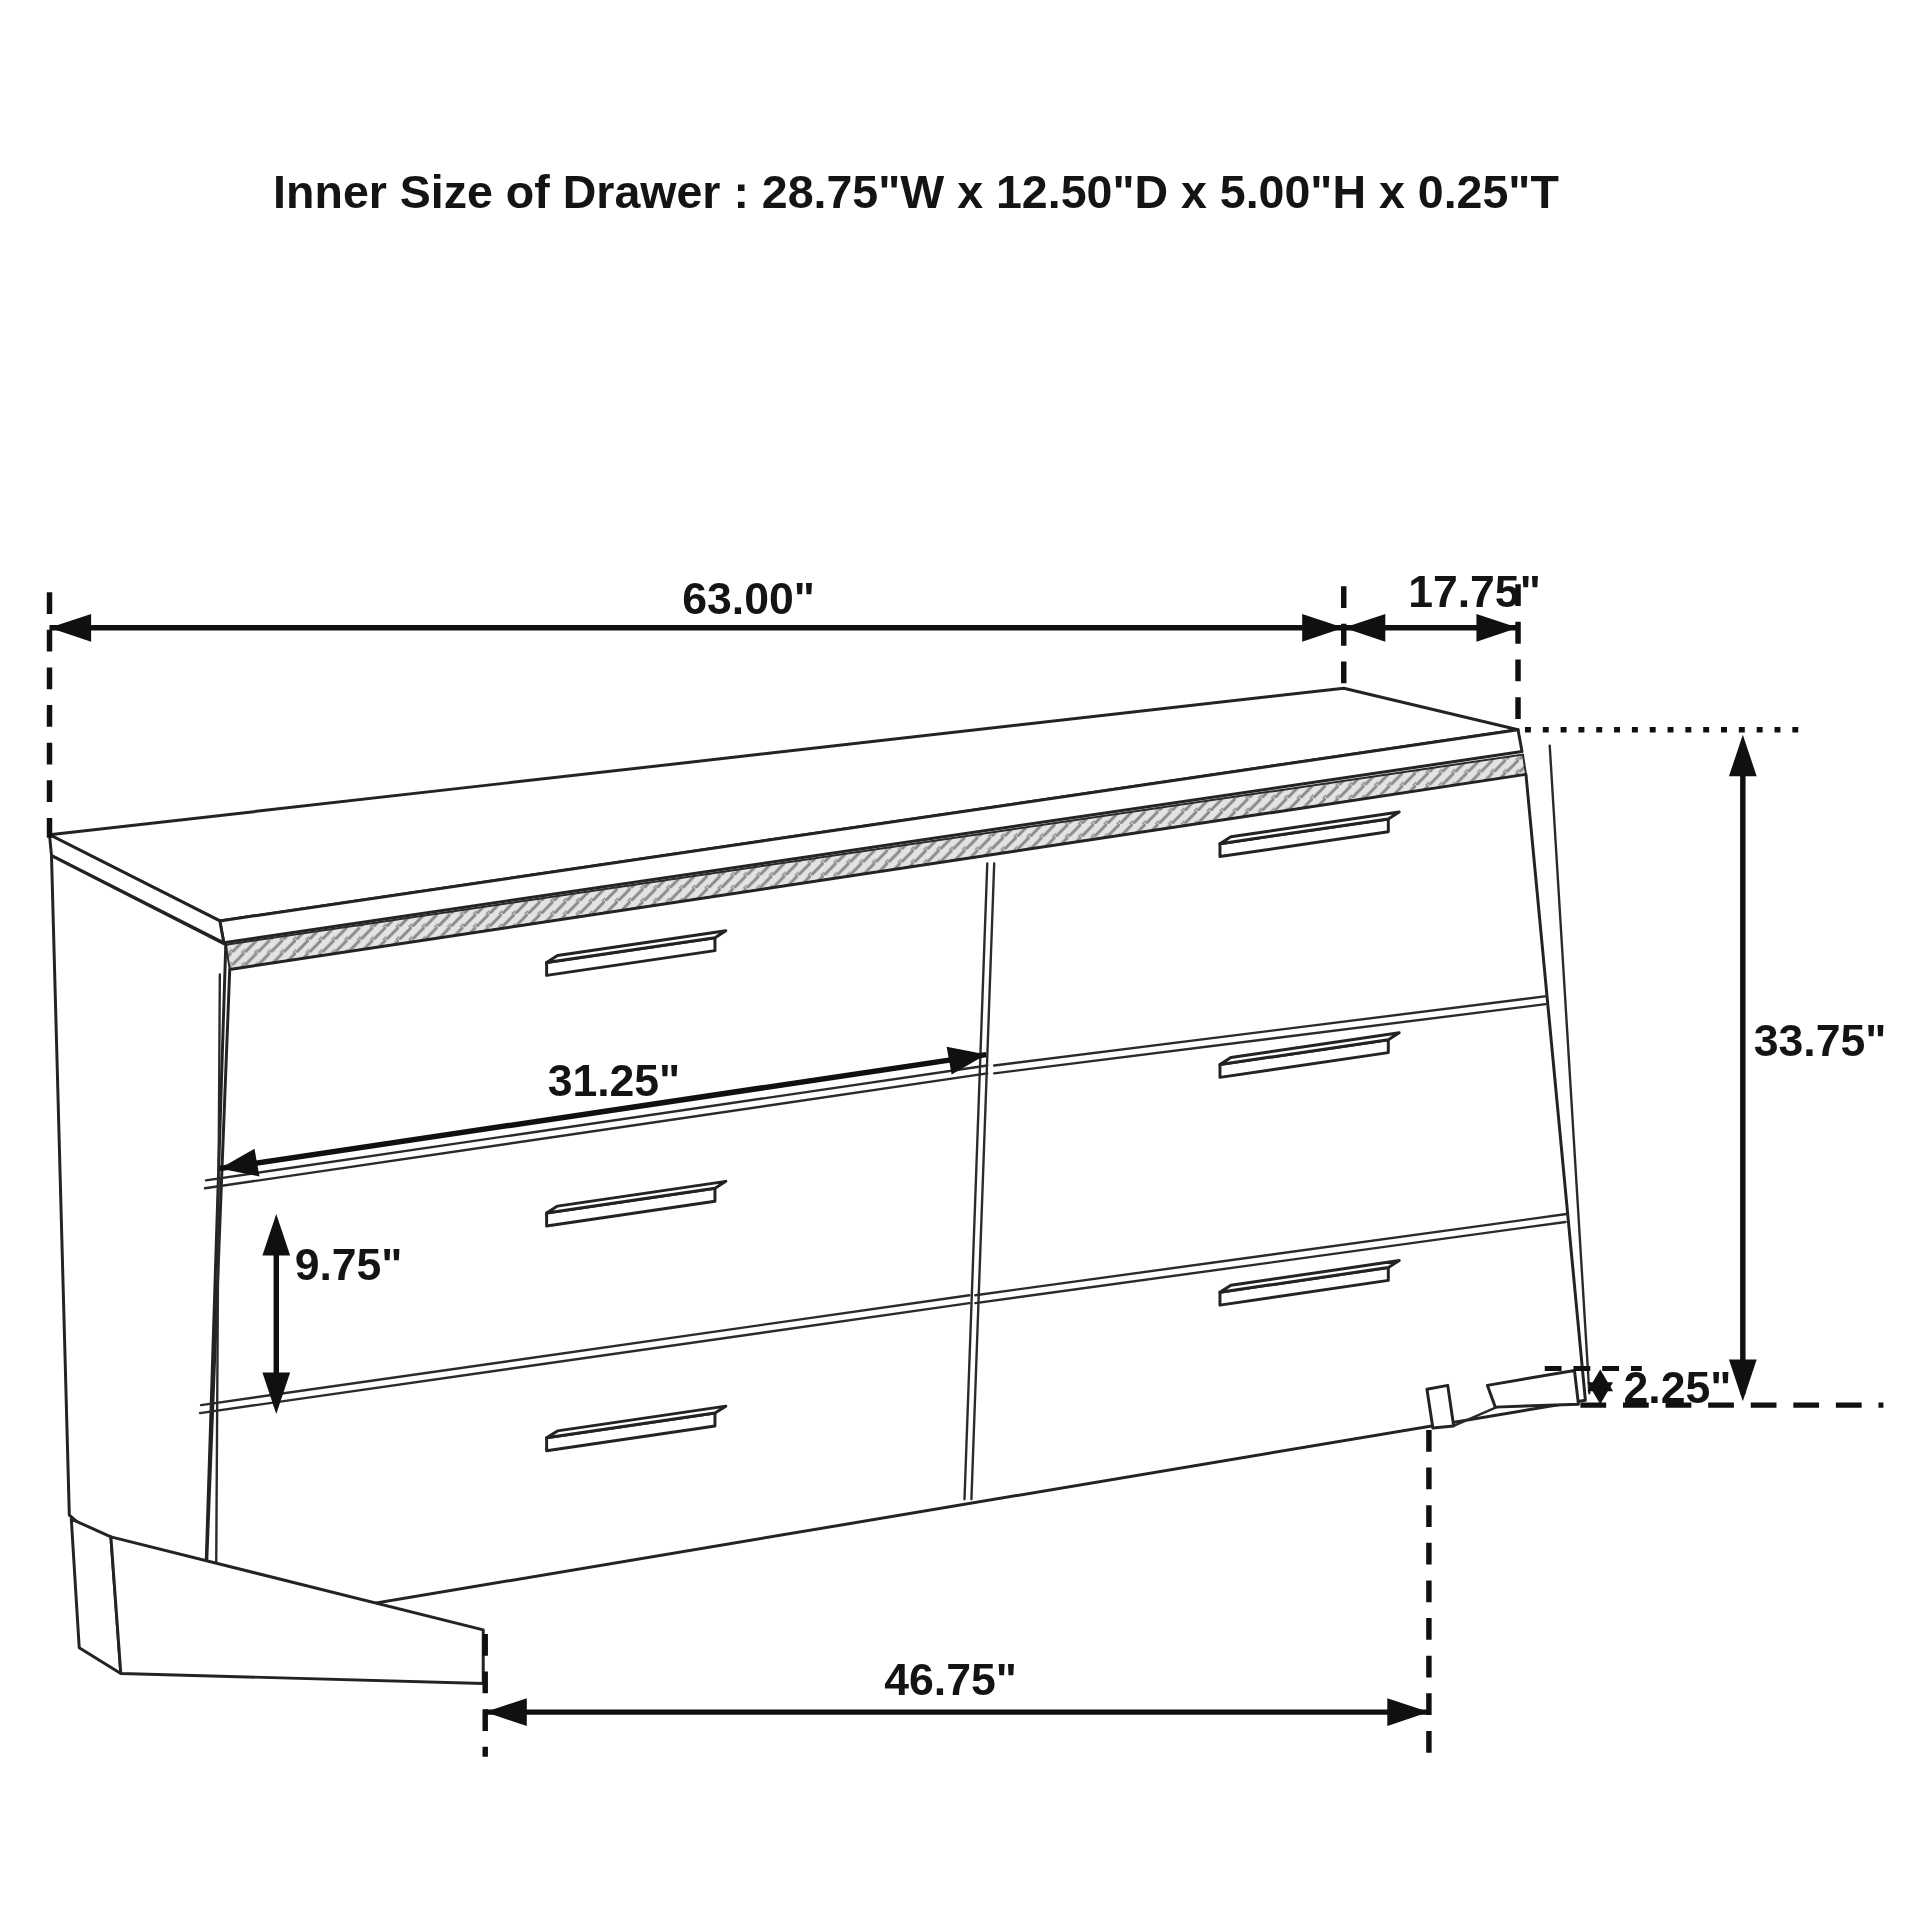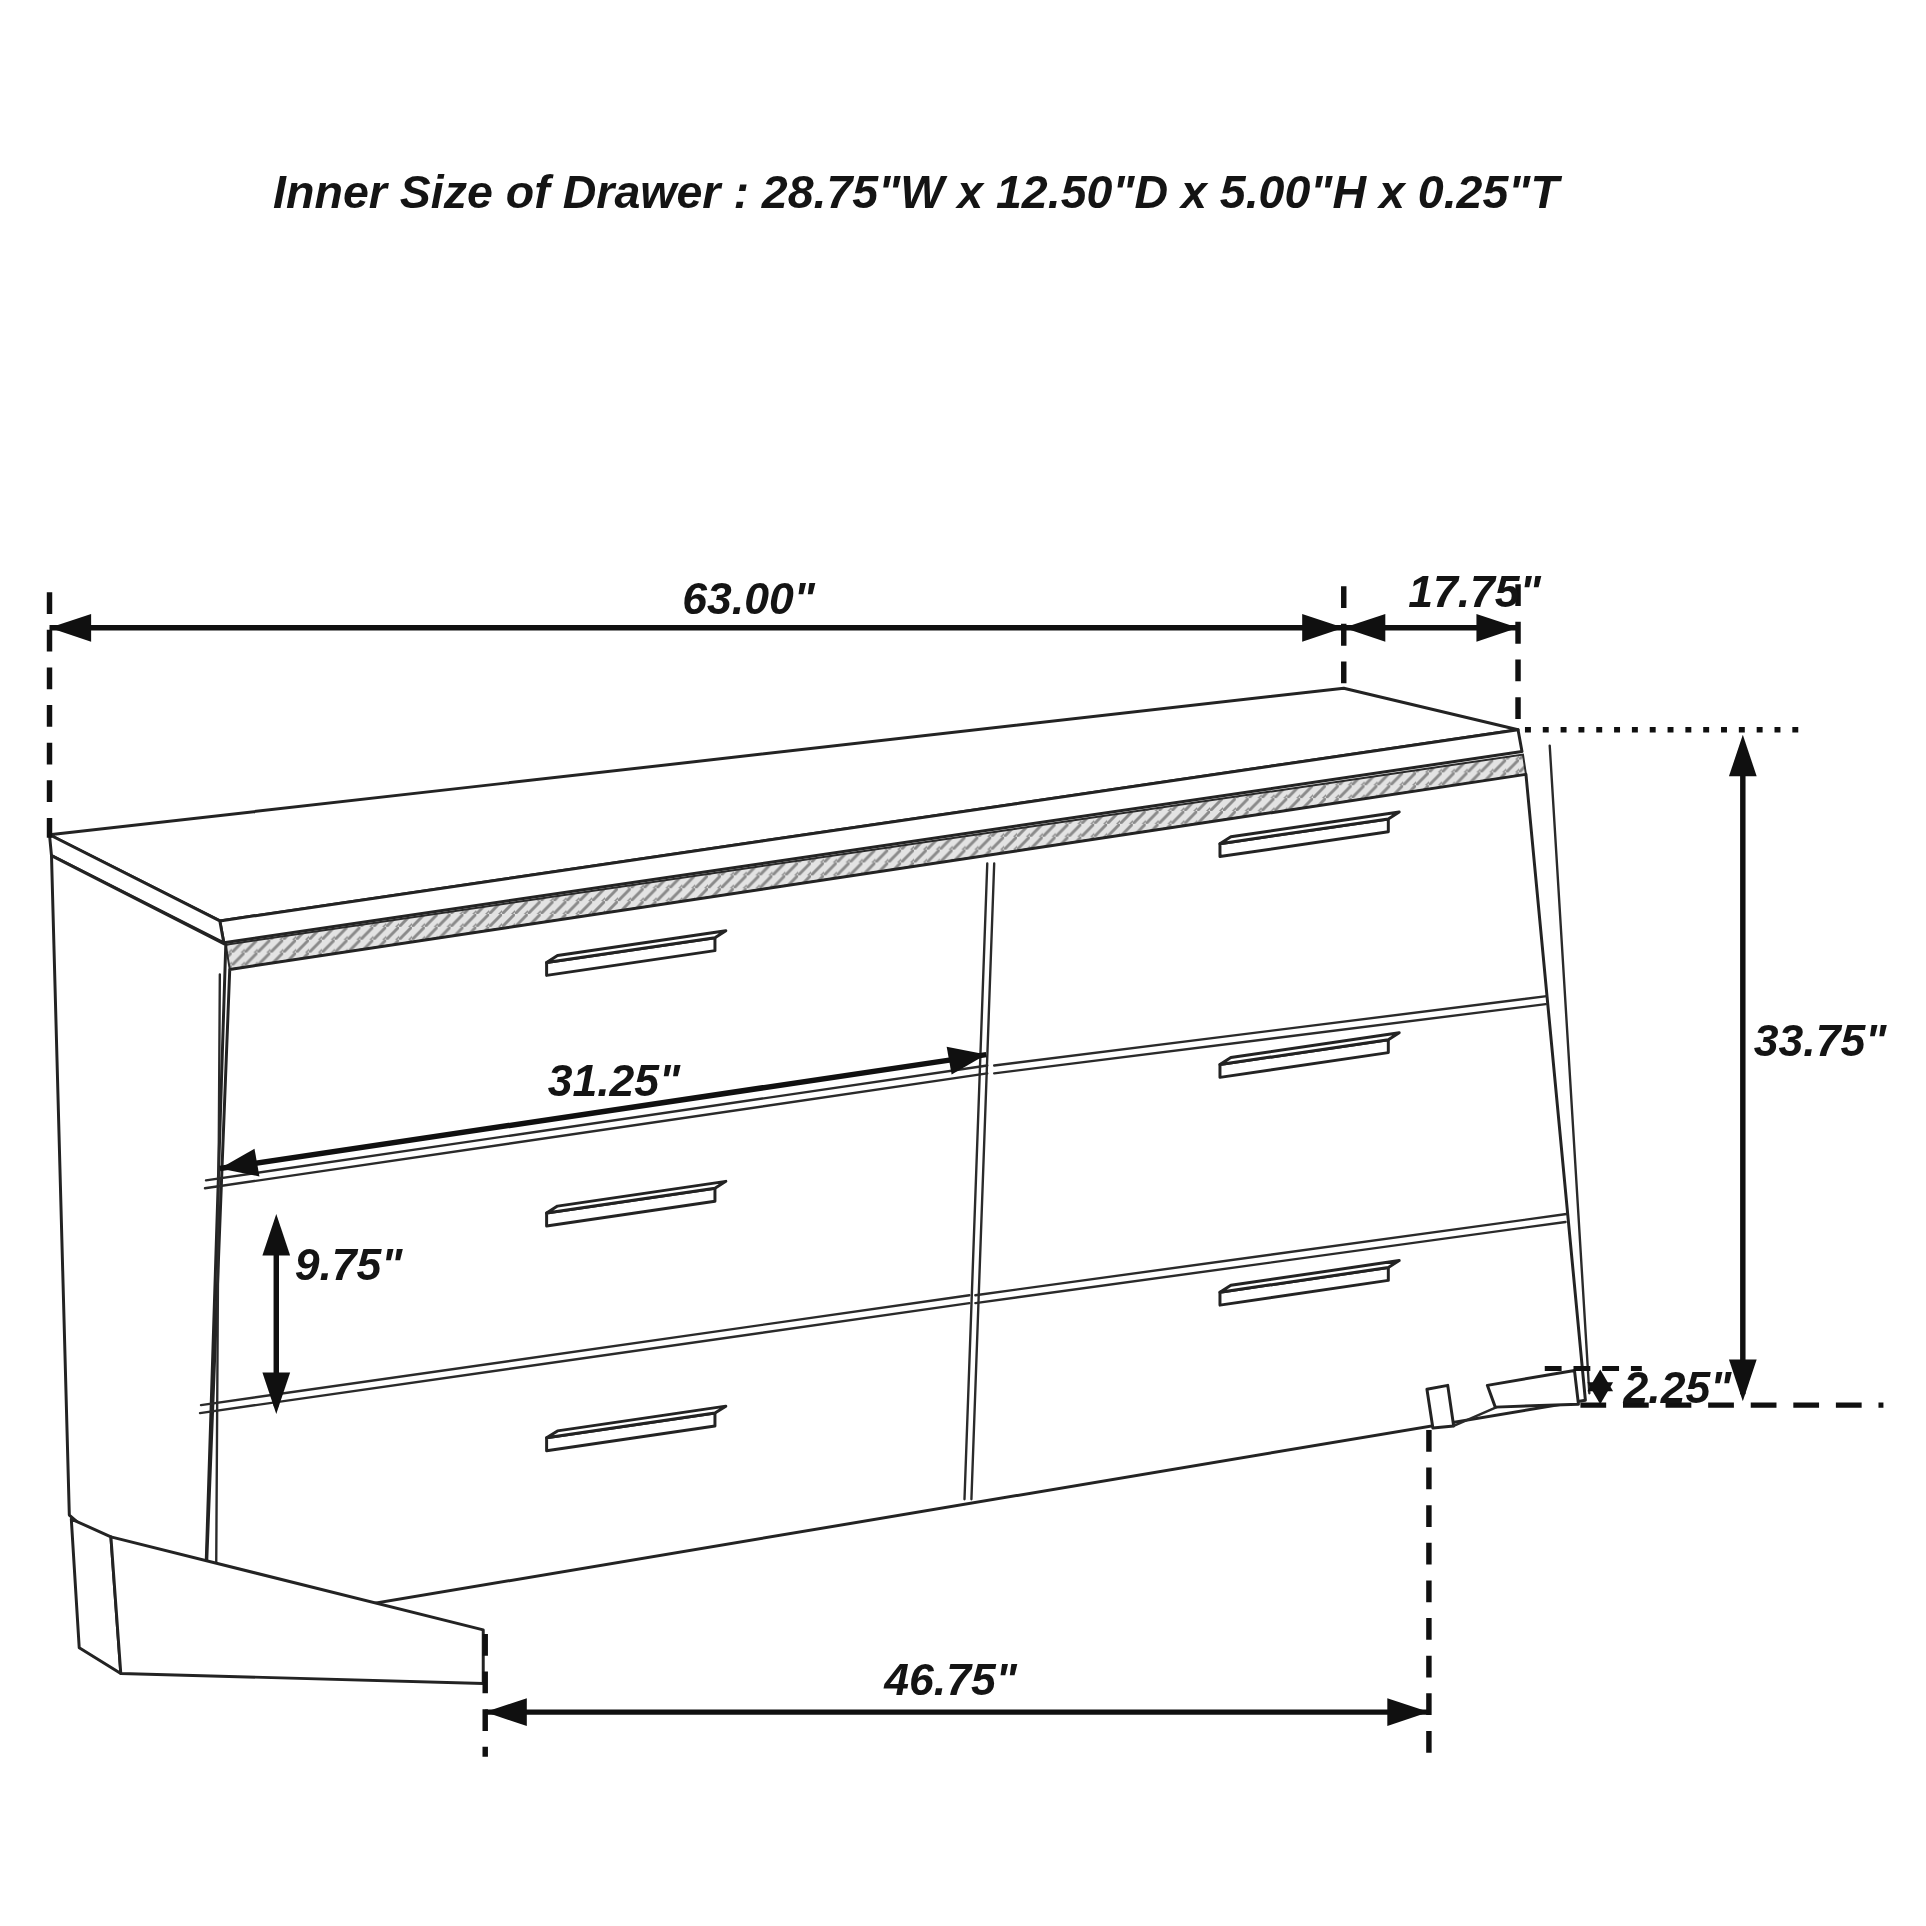--- a/index.html
+++ b/index.html
@@ -1,17 +1,17 @@
 <!DOCTYPE html>
 <html><head>
 <meta charset="utf-8">
 <style>
   html,body{margin:0;padding:0;background:#ffffff;}
   .stage{position:relative;width:1927px;height:1927px;background:#fff;overflow:hidden;
-         font-family:"Liberation Sans", sans-serif;font-style:italic;}
+         font-family:"Liberation Sans", sans-serif;}
   svg{position:absolute;left:0;top:0;}
   text{font-family:"Liberation Sans", sans-serif;font-weight:bold;fill:#141414;}
   .dim-label{font-size:45px;}
   .title-label{font-size:47px;letter-spacing:0px;}
   .outline{fill:#ffffff;stroke:#232323;stroke-width:3;stroke-linejoin:round;}
   .thin{fill:none;stroke:#2a2a2a;stroke-width:2.4;stroke-linecap:round;}
   .dimline{stroke:#101010;stroke-width:5.5;fill:none;}
   .arrow{fill:#101010;stroke:none;}
   .ext{stroke:#101010;stroke-width:5.5;fill:none;stroke-dasharray:22 16;}
   .dotted{stroke:#101010;stroke-width:5.5;fill:none;stroke-dasharray:6 12;}

